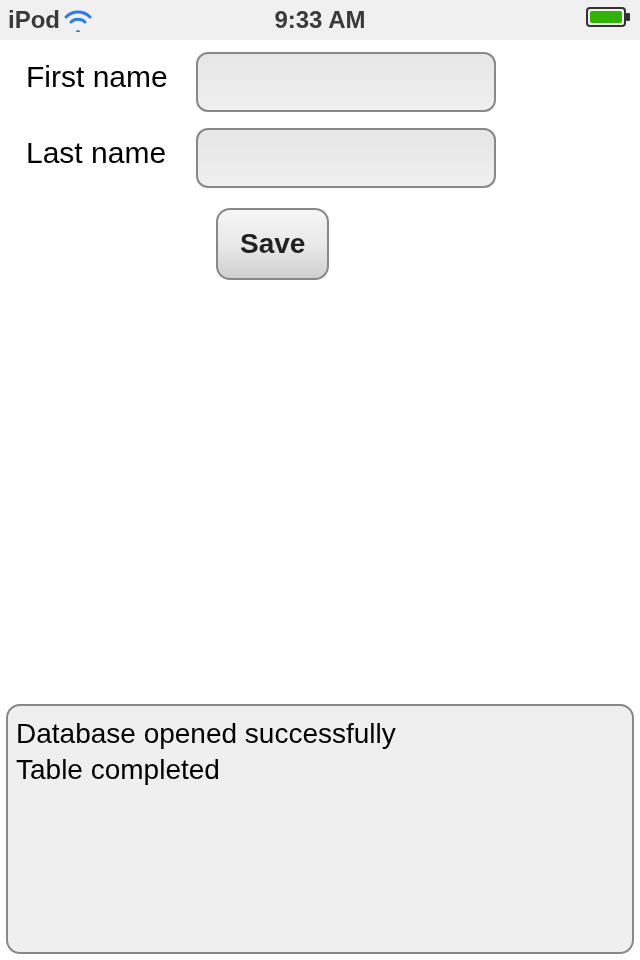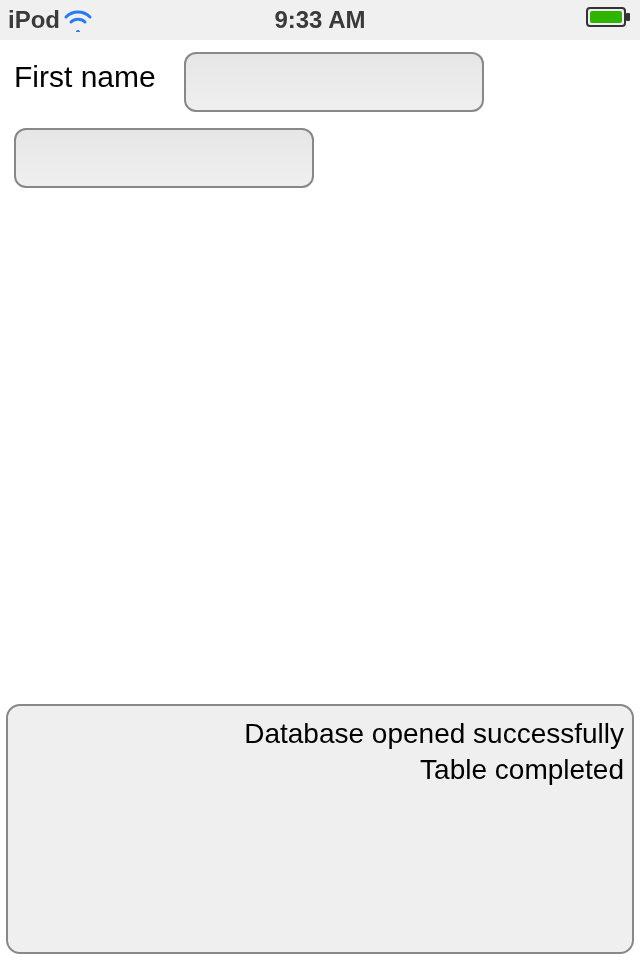--- a/index.html
+++ b/index.html
@@ -50,21 +50,21 @@
     .battery-icon {
       display: inline-block;
     }
     .battery-icon svg {
       width: 46px;
       height: 24px;
       display: block;
     }
     
     .form-area {
-      padding: 12px 10px 0 14px;
+      padding: 12px 10px 0 26px;
     }
     .form-row {
       display: flex;
       align-items: flex-start;
       margin-bottom: 16px;
     }
     .form-label {
       width: 170px;
       font-size: 30px;
       color: #000;
@@ -105,21 +105,20 @@
       bottom: 6px;
       height: 250px;
       border: 2px solid #888;
       border-radius: 14px;
       background: #efefef;
       padding: 10px 8px;
       font-size: 28px;
       line-height: 1.3;
       color: #000;
       overflow: hidden;
-      text-align: right;
     }
     .log-line {
       display: block;
     }
   </style>
 </head>
 <body>
 
 <div class="status-bar">
   <div class="status-left">
@@ -143,20 +142,24 @@
     </span>
   </div>
 </div>
 
 <div class="form-area">
   <div class="form-row">
     <div class="form-label">First name</div>
     <input type="text" class="form-input" value="" style="">
   </div>
   <div class="form-row">
+    <div class="form-label">Last name</div>
     <input type="text" class="form-input" value="" style="">
+  </div>
+  <div class="save-row">
+    <button class="save-button">Save</button>
   </div>
 </div>
 
 <div class="log-box">
   <span class="log-line">Database opened successfully</span>
   <span class="log-line">Table completed</span>
 </div>
 
 </body></html>

